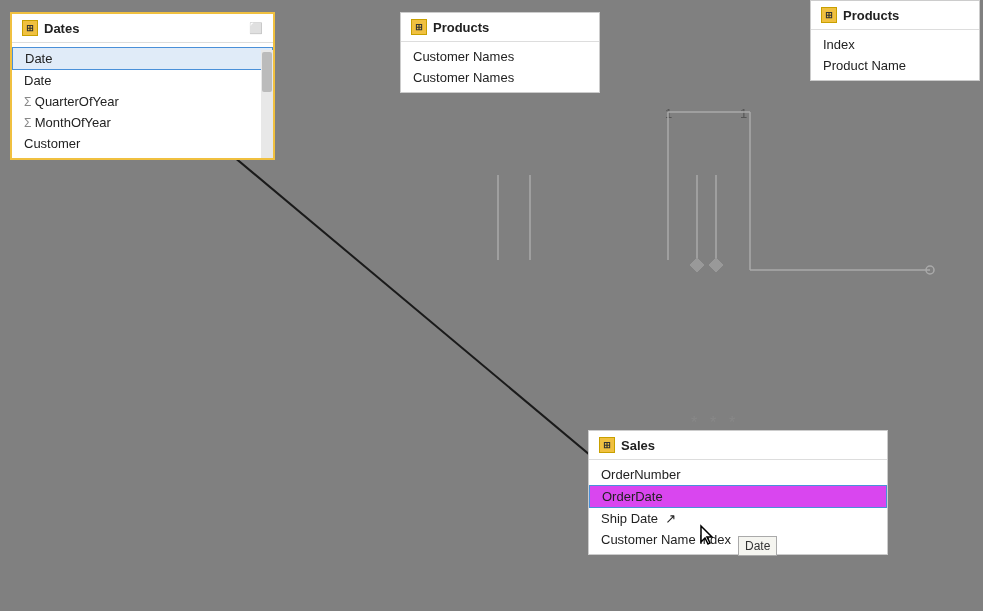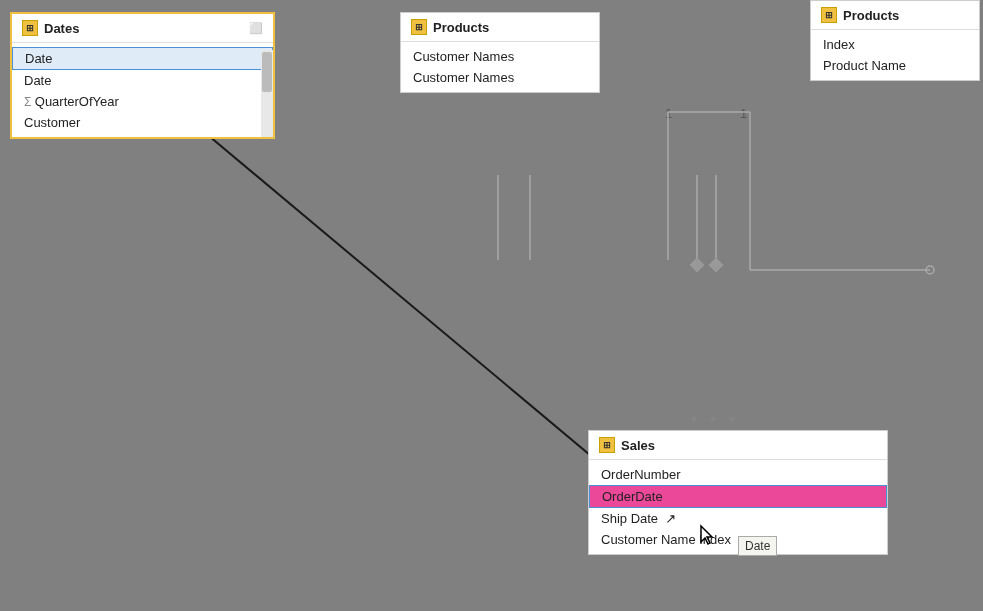--- a/index.html
+++ b/index.html
@@ -114,21 +114,21 @@
       left: 588px;
       top: 430px;
       width: 300px;
     }
 
     #table-sales .db-table-header {
       font-weight: bold;
     }
 
     .db-table-row.highlighted {
-      background: #ec4899;
+      background: #d946ef;
       border: 1.5px solid #4a90d9;
     }
 
     
     .tooltip {
       position: absolute;
       background: #f5f5f0;
       border: 1px solid #aaa;
       padding: 2px 6px;
       font-size: 12px;
@@ -205,20 +205,21 @@
 <div id="table-dates" class="db-table">
   <div class="db-table-header">
     <span class="db-table-icon">⊞</span>
     <span>Dates</span>
     <span class="header-expand">⬜</span>
   </div>
   <div class="db-table-body">
     <div class="db-table-row selected">Date</div>
     <div class="db-table-row">Date</div>
     <div class="db-table-row sigma">QuarterOfYear</div>
+    <div class="db-table-row sigma">MonthOfYear</div>
     <div class="db-table-row">Customer</div>
   </div>
   <div class="db-table-scrollbar">
     <div class="db-table-scrollbar-thumb"></div>
   </div>
 </div>
 
 <div id="table-customer" class="db-table">
   <div class="db-table-header">
     <span class="db-table-icon">⊞</span>

